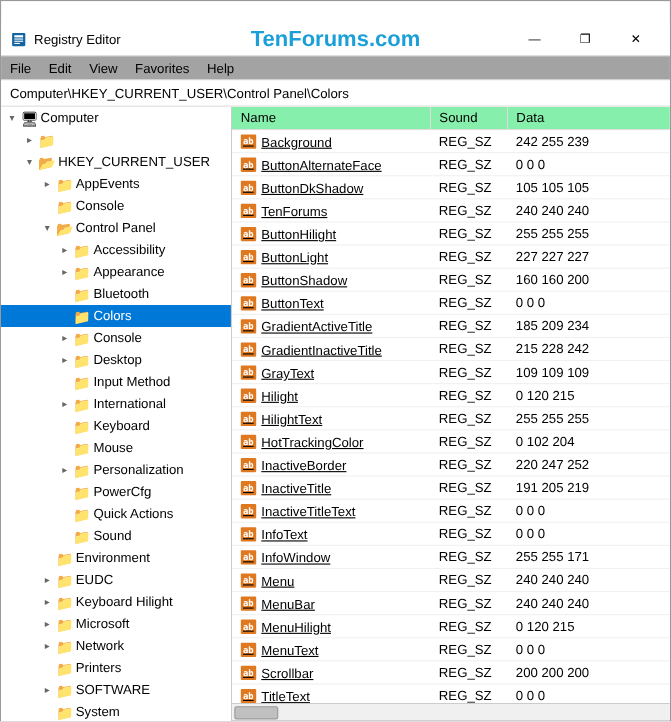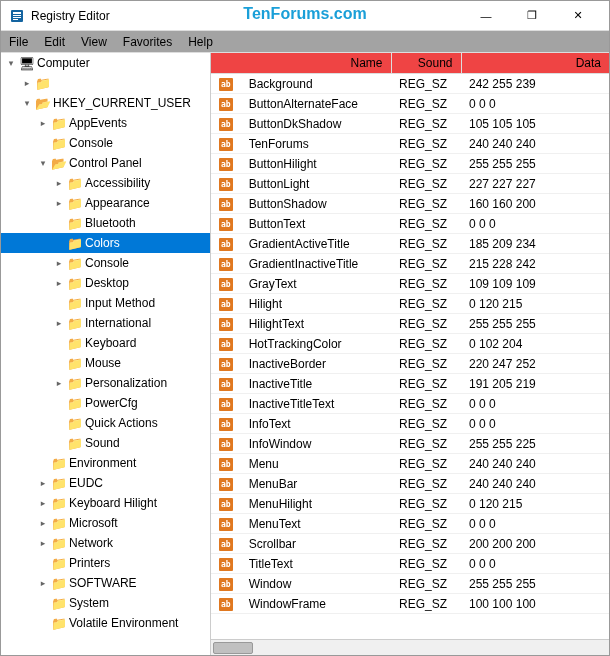--- a/index.html
+++ b/index.html
@@ -30,21 +30,21 @@
     }
     .title-bar-left {
       display: flex;
       align-items: center;
       gap: 6px;
     }
     .title-bar-watermark {
       position: absolute;
       left: 50%;
       transform: translateX(-50%);
-      font-size: 16px;
+      font-size: 20px;
       font-weight: bold;
       color: #1a9fd8;
       pointer-events: none;
       top: 4px;
     }
     .title-bar-controls {
       display: flex;
       gap: 0;
     }
     .title-btn {
@@ -143,39 +143,40 @@
       width: 100%;
       border-collapse: collapse;
     }
     .detail-table thead tr {
       background: #fff;
       border-bottom: 1px solid #ddd;
       position: sticky;
       top: 0;
     }
     .detail-table th {
-      text-align: right;
+      text-align: left;
       padding: 3px 8px;
       font-weight: normal;
       font-size: 12px;
       border-right: 1px solid #ddd;
-      background: #ef4444;
+      background: #86efac;
       cursor: pointer;
     }
     .detail-table th:last-child { border-right: none; }
     .detail-table td {
       padding: 2px 8px;
       font-size: 12px;
       border-bottom: 1px solid #f0f0f0;
       white-space: nowrap;
     }
     .reg-icon {
       display: inline-flex;
-      align-items: flex-end;
-      gap: 16px;
+      align-items: flex-start;
+      gap: 5px;
+      text-decoration: underline;
     }
     .reg-icon-badge {
       background: #e07820;
       color: #fff;
       font-size: 8px;
       font-weight: bold;
       padding: 0 2px;
       border-radius: 1px;
       font-family: monospace;
       line-height: 13px;
@@ -201,21 +202,21 @@
     .panel-bottom {
       display: flex;
       flex-direction: column;
     }
   </style>
 </head>
 <body>
 
 <div class="window">
 
-  <div class="title-bar" style="position:relative;">
+  <div class="title-bar" style="position:relative;margin-top:20px;">
     <div class="title-bar-left">
       <svg width="16" height="16" viewBox="0 0 16 16">
         <rect x="2" y="2" width="12" height="12" fill="#1464a0" rx="1"></rect>
         <rect x="4" y="4" width="8" height="2" fill="#fff"></rect>
         <rect x="4" y="7" width="8" height="1" fill="#fff"></rect>
         <rect x="4" y="9" width="8" height="1" fill="#fff"></rect>
         <rect x="4" y="11" width="5" height="1" fill="#fff"></rect>
       </svg>
       <span>Registry Editor</span>
     </div>
@@ -228,20 +229,23 @@
   </div>
 
   <div class="menu-bar">
     <span class="menu-item">File</span>
     <span class="menu-item">Edit</span>
     <span class="menu-item">View</span>
     <span class="menu-item">Favorites</span>
     <span class="menu-item">Help</span>
   </div>
 
+  <div class="address-bar">
+    <span>Computer\HKEY_CURRENT_USER\Control Panel\Colors</span>
+  </div>
 
   <div class="content-area">
 
     <div class="tree-panel">
 
       <div class="tree-item" style="padding-left:2px;">
         <span class="expand-btn expanded"></span>
         <span class="folder-icon">🖥</span>
         <span class="tree-label">Computer</span>
       </div>
@@ -607,21 +611,21 @@
     <td>0 0 0</td>
   </tr>
               <tr>
     <td>
       <span class="reg-icon">
         <span class="reg-icon-badge">ab</span>
         <span>InfoWindow</span>
       </span>
     </td>
     <td>REG_SZ</td>
-    <td>255 255 225</td>
+    <td>255 255 171</td>
   </tr>
               <tr>
     <td>
       <span class="reg-icon">
         <span class="reg-icon-badge">ab</span>
         <span>Menu</span>
       </span>
     </td>
     <td>REG_SZ</td>
     <td>240 240 240</td>

